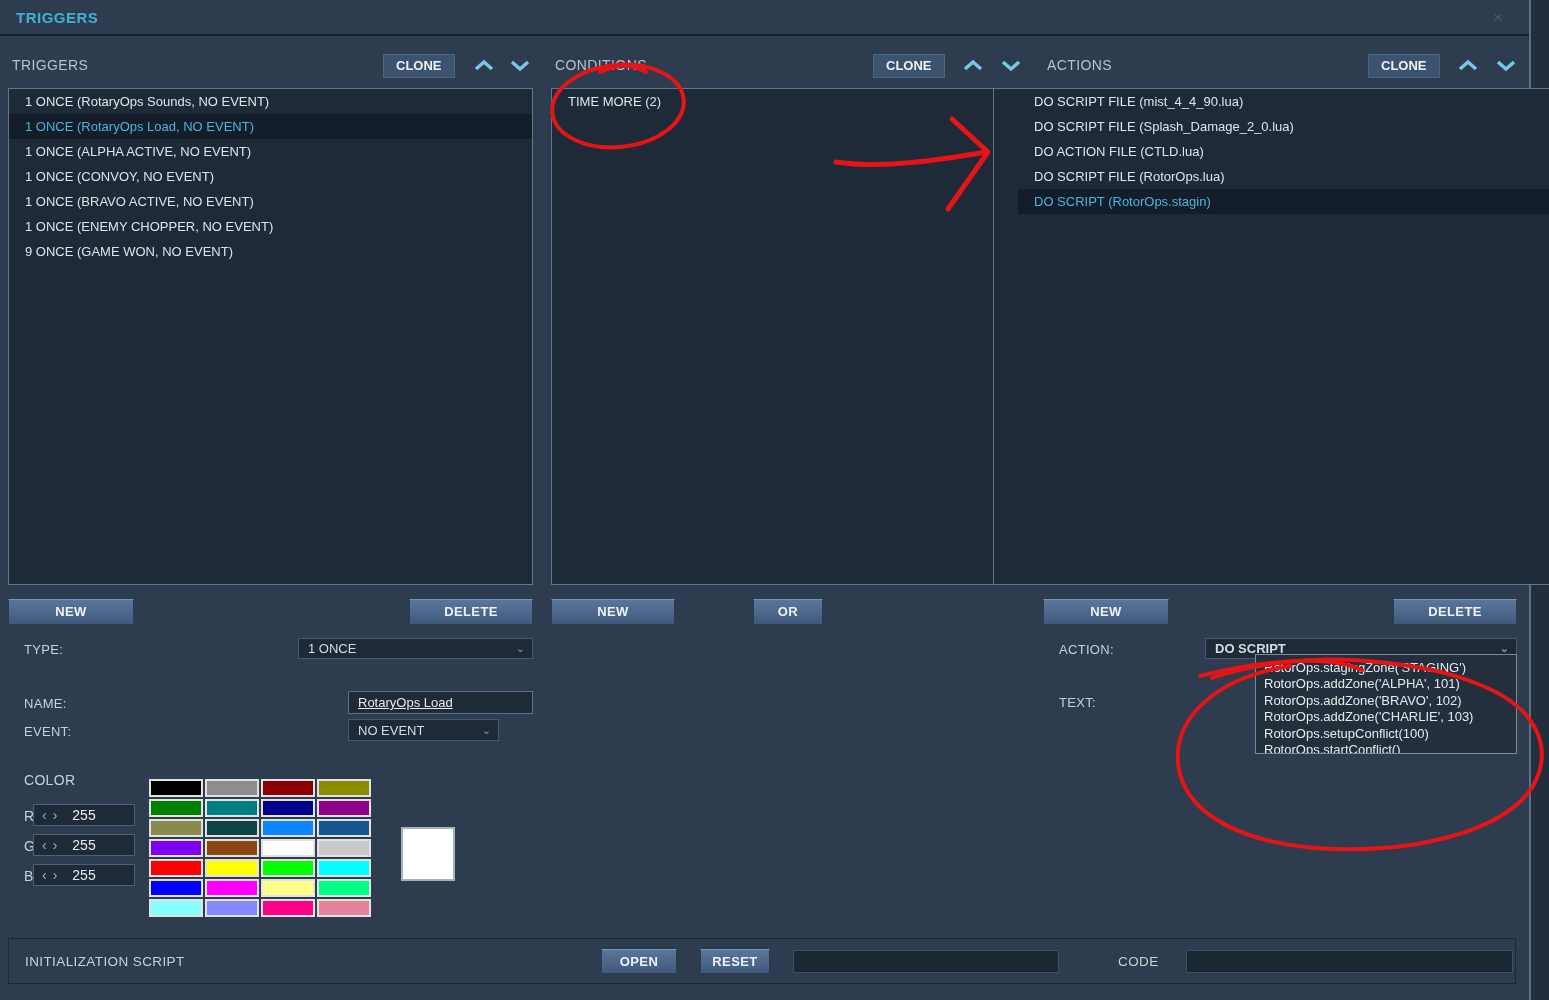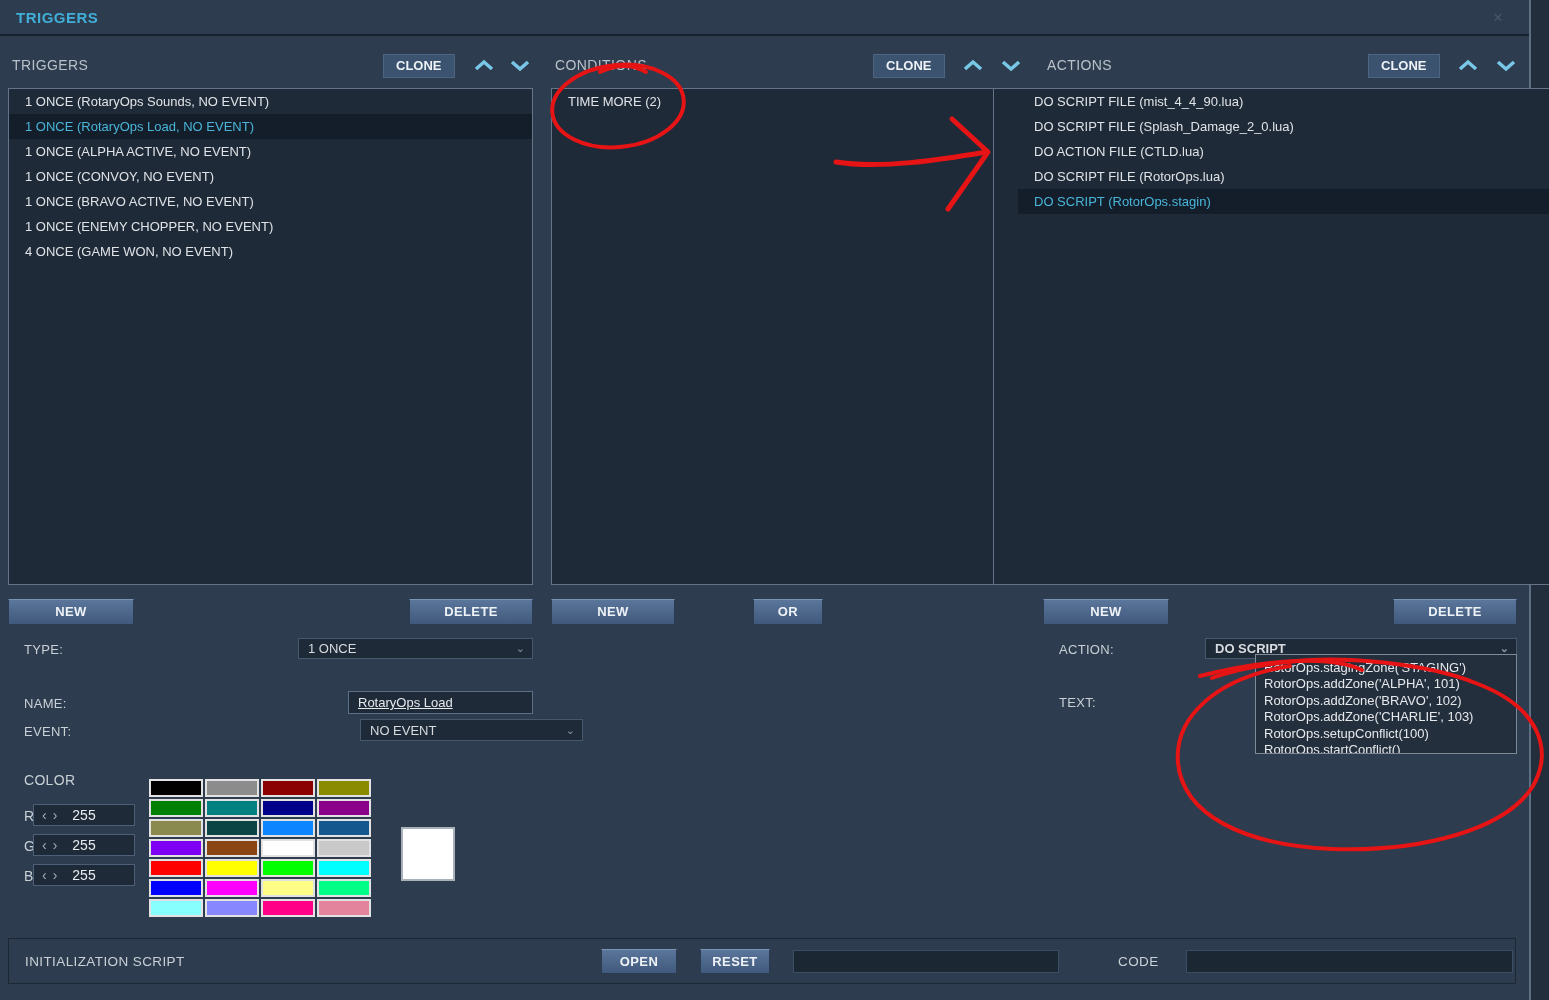--- a/index.html
+++ b/index.html
@@ -91,21 +91,21 @@
         <polyline points="3,4 11,11 19,4" stroke="#79c7e6" stroke-width="3.5" fill="none"></polyline>
       </svg></span>
 
   <div class="list" style="left:8px; width:525px;">
       <div class="list-item">1 ONCE (RotaryOps Sounds, NO EVENT)</div>
       <div class="list-item sel">1 ONCE (RotaryOps Load, NO EVENT)</div>
       <div class="list-item">1 ONCE (ALPHA ACTIVE, NO EVENT)</div>
       <div class="list-item">1 ONCE (CONVOY, NO EVENT)</div>
       <div class="list-item">1 ONCE (BRAVO ACTIVE, NO EVENT)</div>
       <div class="list-item">1 ONCE (ENEMY CHOPPER, NO EVENT)</div>
-      <div class="list-item">4 ONCE (GAME WON, NO EVENT)</div>
+      <div class="list-item">9 ONCE (GAME WON, NO EVENT)</div>
     </div>
   <div class="list" style="left:551px; width:474px;">
       <div class="list-item">TIME MORE (2)</div>
     </div>
   <div class="list" style="left:993px; width:561px;padding-left:24px;">
       <div class="list-item">DO SCRIPT FILE (mist_4_4_90.lua)</div>
       <div class="list-item">DO SCRIPT FILE (Splash_Damage_2_0.lua)</div>
       <div class="list-item">DO ACTION FILE (CTLD.lua)</div>
       <div class="list-item">DO SCRIPT FILE (RotorOps.lua)</div>
       <div class="list-item sel">DO SCRIPT (RotorOps.stagin)</div>
@@ -123,21 +123,21 @@
     <span>1 ONCE</span>
     <span class="dd-chev">⌄</span>
   </div>
 
   <span class="lbl" style="left:12px; top:696px;">NAME:</span>
   <div class="tinput" style="left:348px; top:691px; width:185px; height:23px;text-decoration:underline;">
     <span>RotaryOps Load</span>
   </div>
 
   <span class="lbl" style="left:12px; top:724px;">EVENT:</span>
-  <div class="dropdown" style="left:348px; top:719px; width:223px; height:22px;margin-left:12px;">
+  <div class="dropdown" style="left:348px; top:719px; width:151px; height:22px;">
     <span>NO EVENT</span>
     <span class="dd-chev">⌄</span>
   </div>
 
   <span class="lbl" style="left:12px; top:772px; font-size:14px;">COLOR</span>
 
   <span class="lbl" style="left:12px; top:808px; font-size:14px;">R</span>
   <div class="spin" style="left:33px; top:804px;">
     <span class="arrows">‹›</span>
     <span class="val">255</span>

